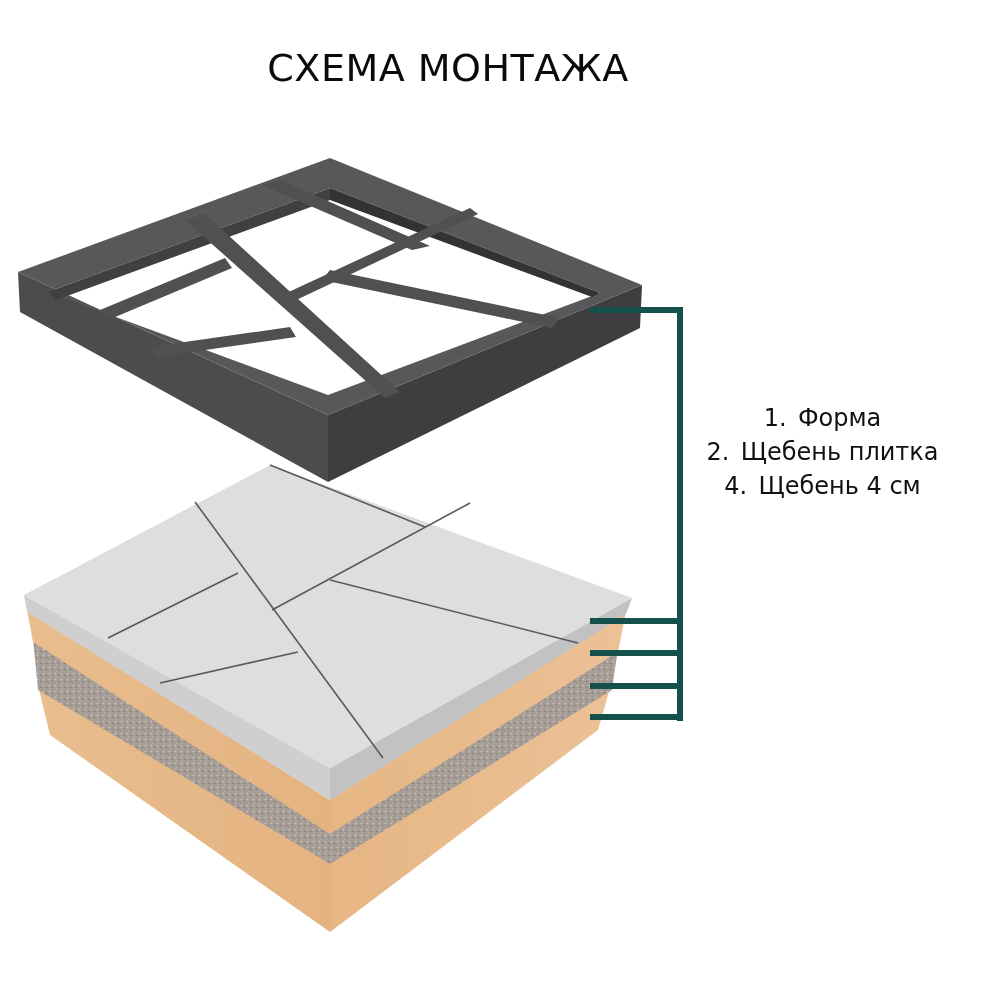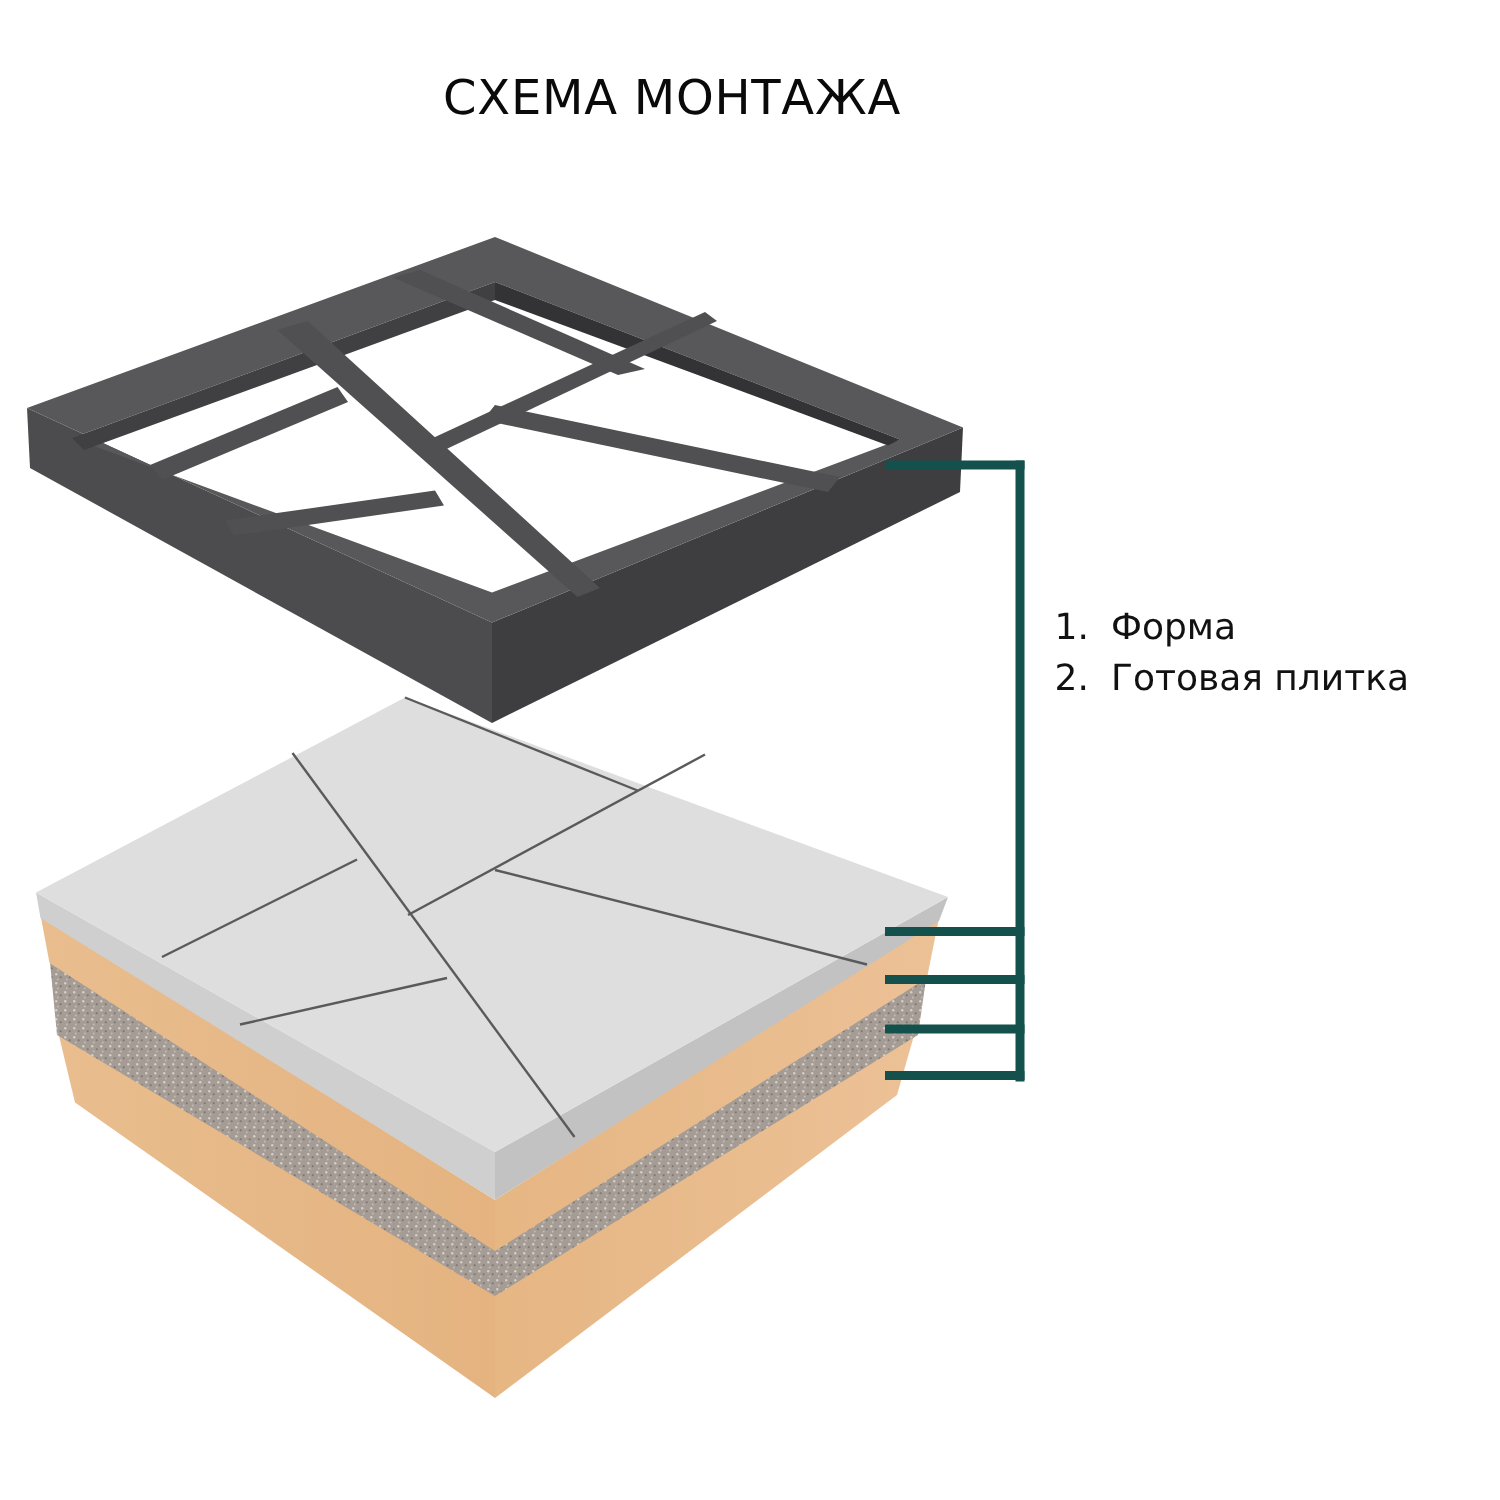--- a/index.html
+++ b/index.html
@@ -1,26 +1,27 @@
 <!DOCTYPE html>
 <html><head>
   <meta charset="utf-8">
   <style>
     html, body { margin: 0; padding: 0; background: #ffffff; }
     body { width: 1000px; height: 1000px; position: relative; overflow: hidden; font-family: "DejaVu Sans", sans-serif; }
     .title {
       position: absolute; left: 0; top: 46px; width: 896px; text-align: center;
-      font-size: 32px; color: #0a0a0a; letter-spacing: 0.5px;
+      font-size: 38px; color: #0a0a0a; letter-spacing: 0.5px;
       font-family: "DejaVu Sans", sans-serif;
     }
     svg.scene { position: absolute; left: 0; top: 0; }
     .legend {
       position: absolute; left: 703px; top: 401px; margin: 0; padding: 0; list-style: none;
       font-size: 24px; line-height: 34px; color: #111;
       font-family: "DejaVu Sans", sans-serif;
+      text-align: center;
     }
     .legend li { white-space: nowrap; }
     .legend .num { display: inline-block; min-width: 30px; }
   </style>
 </head>
 <body>
 
 <div class="title">СХЕМА МОНТАЖА</div>
 
 <svg class="scene" width="1000" height="1000" viewBox="0 0 1000 1000">
@@ -99,14 +100,15 @@
     <line x1="680" y1="307" x2="680" y2="721"></line>
     <line x1="590" y1="621" x2="683" y2="621"></line>
     <line x1="590" y1="653" x2="683" y2="653"></line>
     <line x1="590" y1="686" x2="683" y2="686"></line>
     <line x1="590" y1="717" x2="683" y2="717"></line>
   </g>
 </svg>
 
 <ul class="legend">
   <li><span class="num">1.</span> <span>Форма</span></li>
-  <li><span class="num">2.</span> <span>Готовая плитка</span></li>
+  <li><span class="num">2.</span> <span>Щебень плитка</span></li>
+  <li><span class="num">4.</span> <span>Щебень 4 см</span></li>
 </ul>
 
 </body></html>

